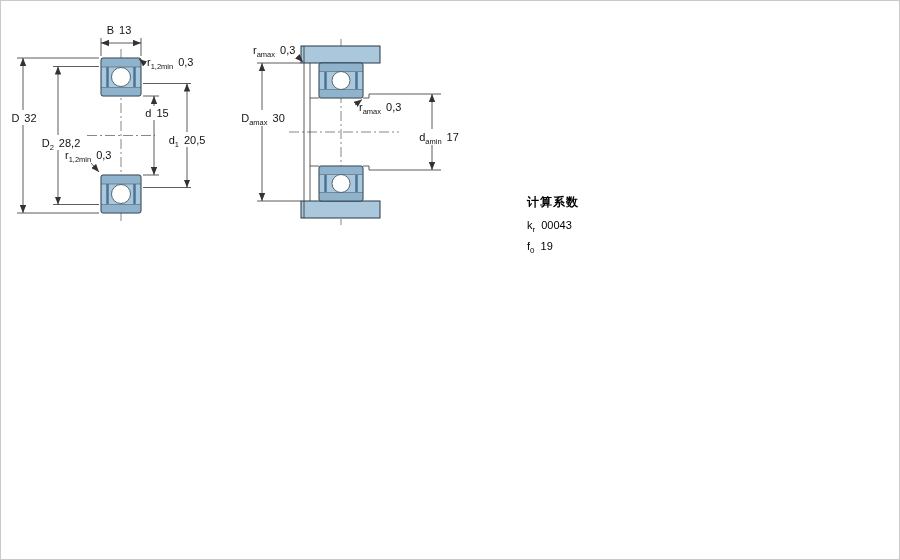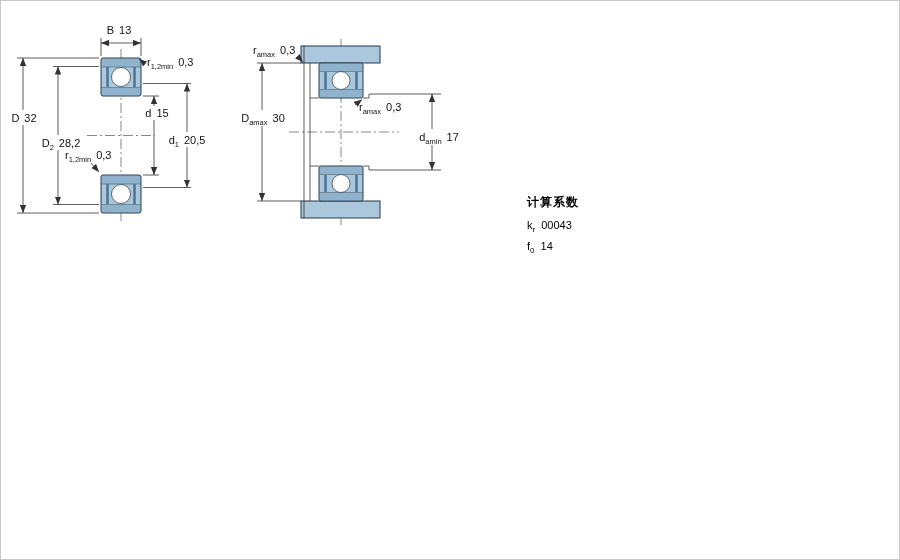--- a/index.html
+++ b/index.html
@@ -179,16 +179,16 @@
       <line class="dimline" x1="431" y1="93" x2="431" y2="169" marker-start="url(#arr)" marker-end="url(#arr)"></line>
       <rect class="lbl-bg" x="409" y="128" width="58" height="16"></rect>
       <text x="438" y="140" text-anchor="middle"><tspan>d</tspan><tspan class="sub" dy="3">amin</tspan><tspan dy="-3" dx="5">17</tspan></text>
     </g>
   </g>
 </svg>
 
 <div class="calc">
   <div class="calc-title">计算系数</div>
   <div class="calc-row"><span>k</span><sub>r</sub><span class="val">00043</span></div>
-  <div class="calc-row"><span>f</span><sub>0</sub><span class="val">14</span></div>
+  <div class="calc-row"><span>f</span><sub>0</sub><span class="val">19</span></div>
 </div>
 
 </div>
 
 </body></html>

